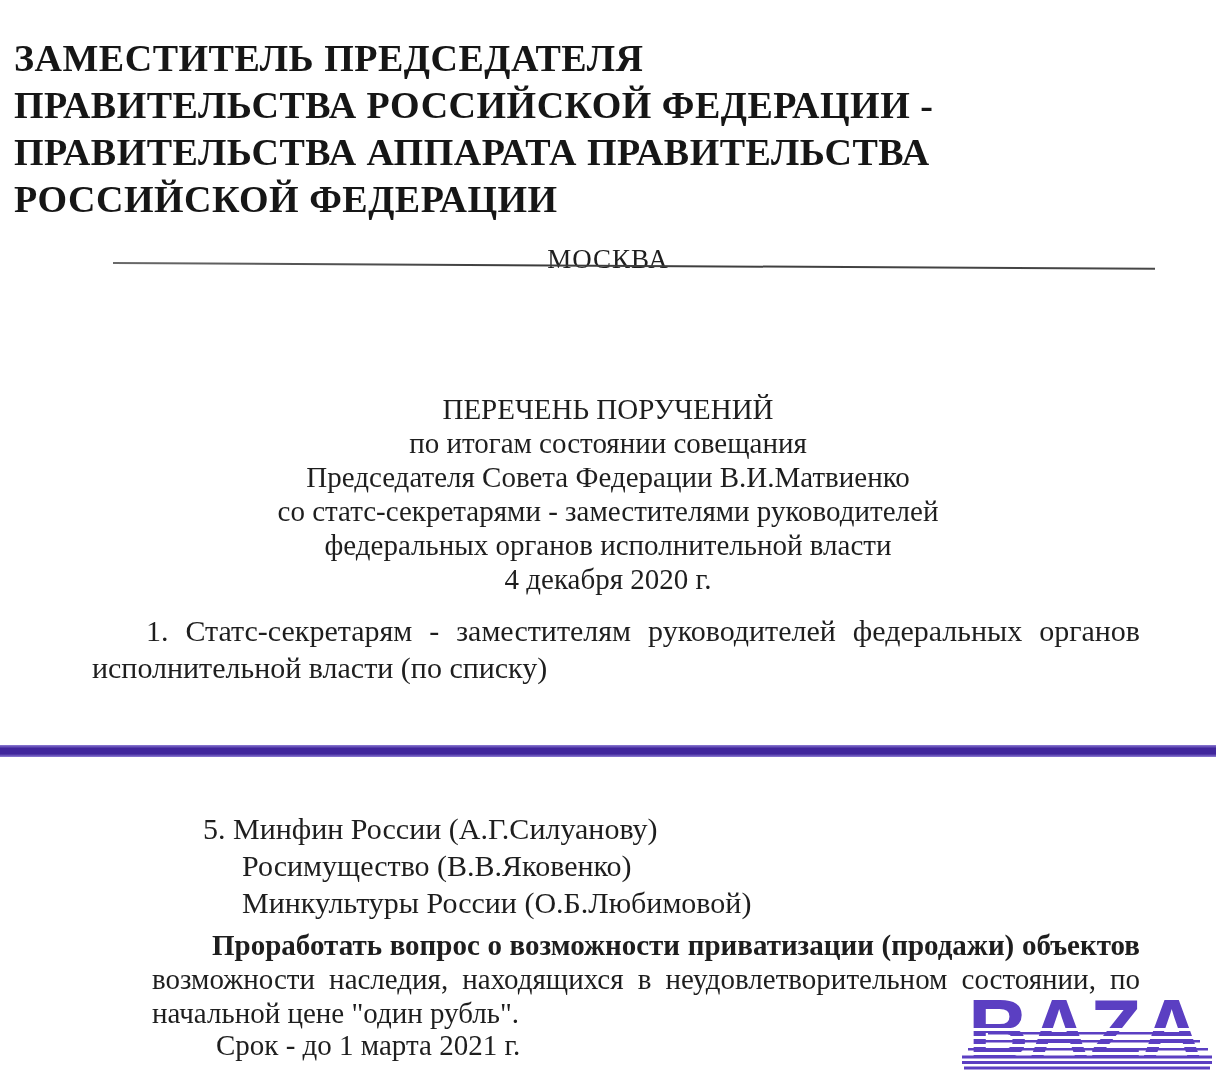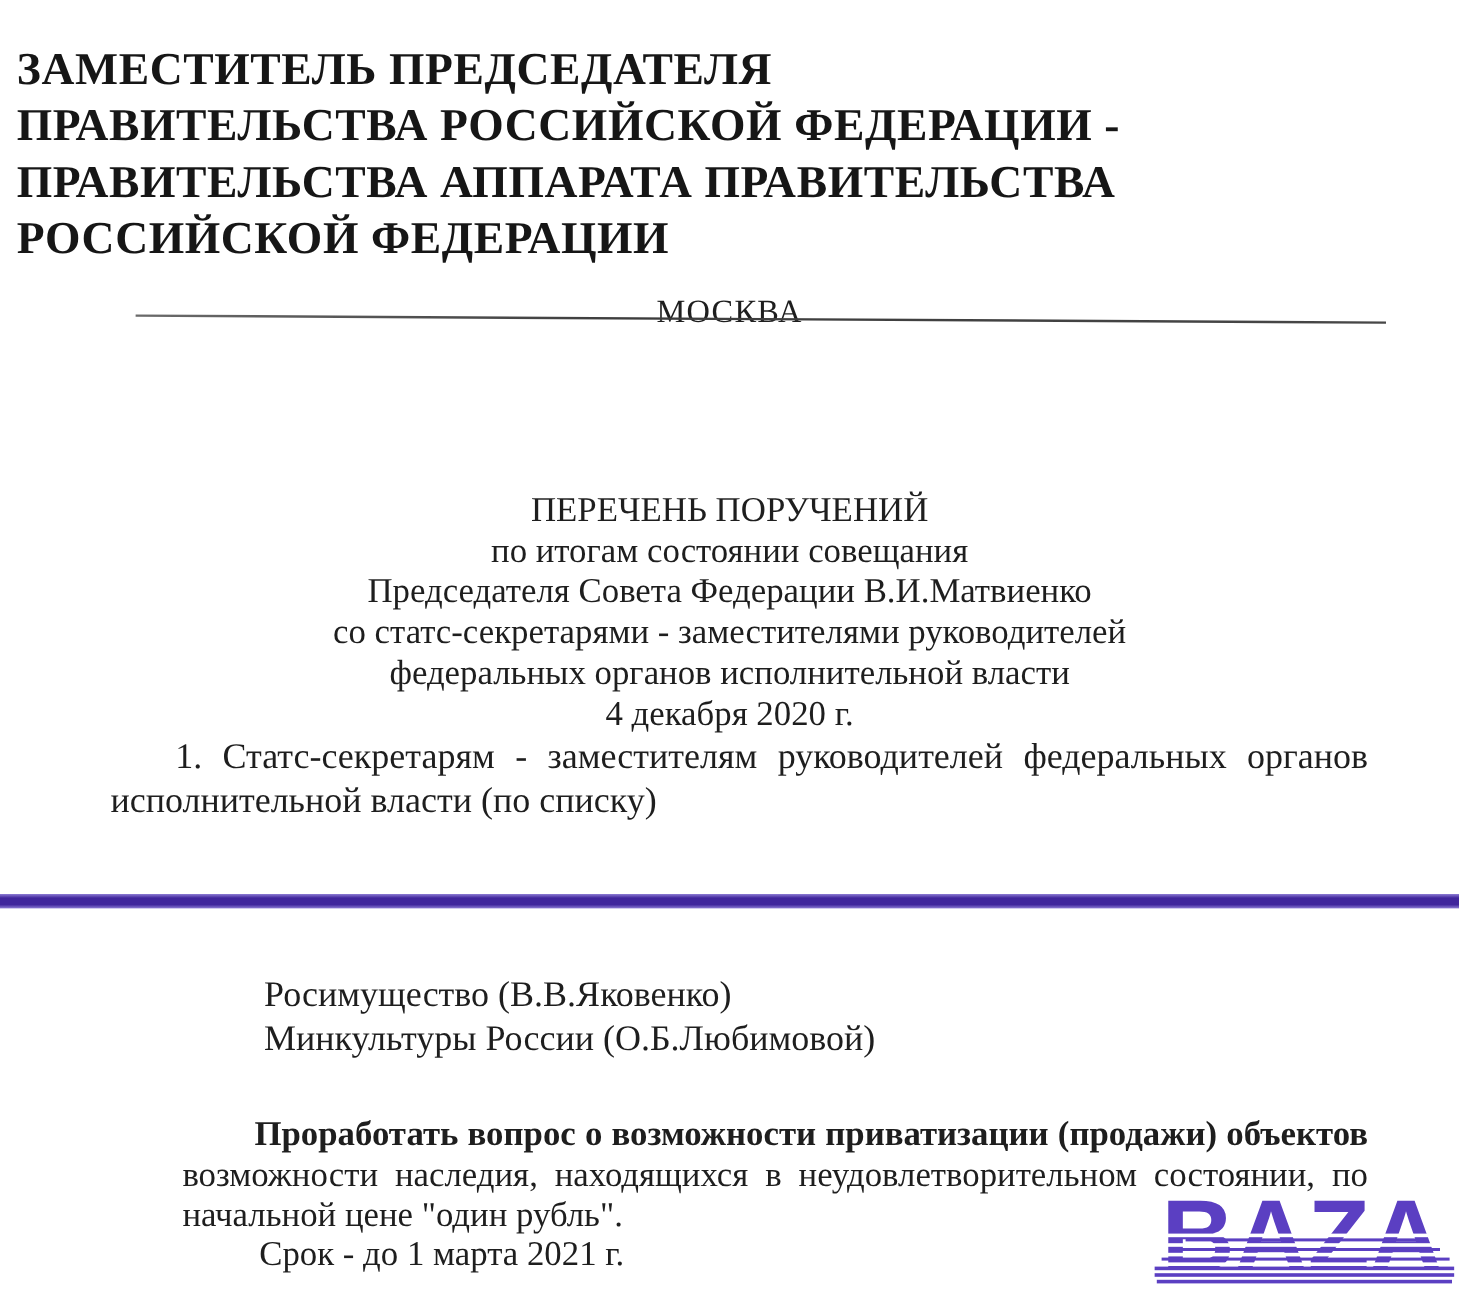--- a/index.html
+++ b/index.html
@@ -36,21 +36,21 @@
     letter-spacing:1px;
   }
   .rule{
     position:absolute;top:262px;left:113px;
     width:1042px;height:2px;
     background:linear-gradient(to right,#6a6a6a,#3c3c3c 40%,#474747);
     transform:rotate(0.32deg);
     transform-origin:left center;
   }
   .order-heading{
-    position:absolute;top:408px;left:0;width:1216px;
+    position:absolute;top:392px;left:0;width:1216px;
     text-align:center;
     font-size:29px;line-height:34px;
   }
   .item1{
     position:absolute;top:612px;left:92px;width:1048px;
     font-size:30px;line-height:37px;
   }
   .just-line{
     text-align:justify;
     text-align-last:justify;
@@ -65,21 +65,21 @@
       var(--accent-purple-light) 0%,
       var(--accent-purple) 28%,
       var(--accent-purple) 74%,
       var(--accent-purple-light) 100%);
   }
   
   .addressees{
     position:absolute;top:810px;left:203px;
     font-size:30px;line-height:37px;
   }
-  .addressee-cont{margin-left:17px;}
+  .addressee-cont{margin-left:39px;}
   .body-par{
     position:absolute;top:928px;left:152px;width:988px;
     font-size:29px;line-height:34px;
   }
   .indent-2{text-indent:60px;font-weight:bold;}
   .deadline{
     position:absolute;top:1028px;left:156px;width:988px;
     font-size:29px;line-height:34px;
     text-indent:60px;
   }
@@ -122,20 +122,21 @@
   </div>
 
   <div class="item1">
     <div class="just-line indent-1">1. Статс-секретарям - заместителям руководителей федеральных органов</div>
     <div>исполнительной власти (по списку)</div>
   </div>
 
   <div class="divider"></div>
 
   <div class="addressees">
+    <div>5. Минфин России (А.Г.Силуанову)</div>
     <div class="addressee-cont">Росимущество (В.В.Яковенко)</div>
     <div class="addressee-cont">Минкультуры России (О.Б.Любимовой)</div>
   </div>
 
   <div class="body-par">
     <div class="just-line indent-2">Проработать вопрос о возможности приватизации (продажи) объектов</div>
     <div class="just-line">возможности наследия, находящихся в неудовлетворительном состоянии, по</div>
     <div>начальной цене "один рубль".</div>
   </div>
 

